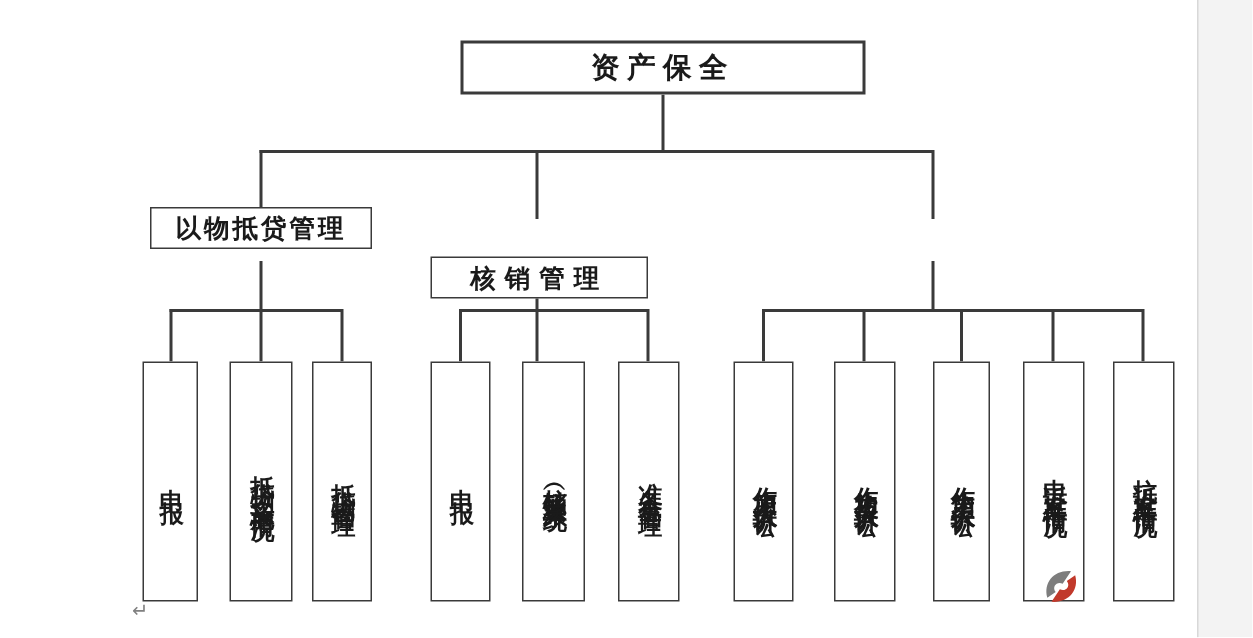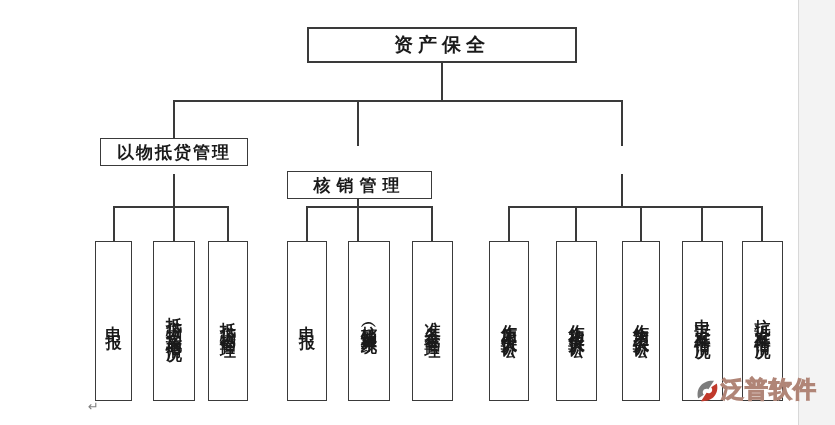--- a/index.html
+++ b/index.html
@@ -119,16 +119,15 @@
     <span class="vtext">抗诉案件情况</span>
   </div>
 
   <div class="pmark">↵</div>
 
   <div class="wm">
     <svg class="wm-icon" viewBox="0 0 28 28" aria-hidden="true">
       <path d="M4 22 C1 11 9 2 21 3 L15 12 C11 10 7 14 10 18 Z" fill="#7d7d7d"></path>
       <path d="M24 6 C27 17 19 26 7 25 L13 16 C17 18 21 14 18 10 Z" fill="#c1392b"></path>
     </svg>
-    <span class="wm-brand">泛普软件</span>
   </div>
 
 </div>
 
 </body></html>

